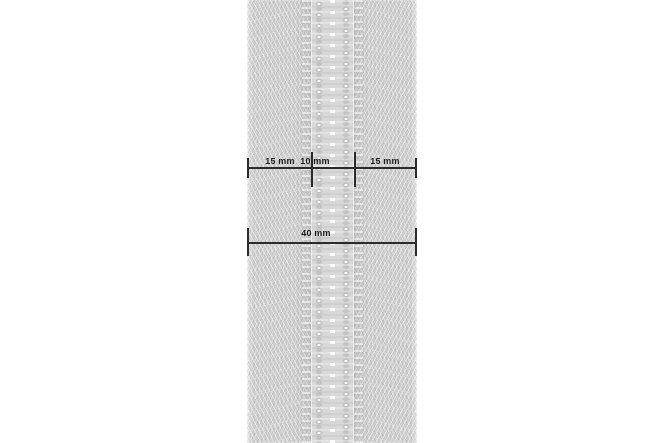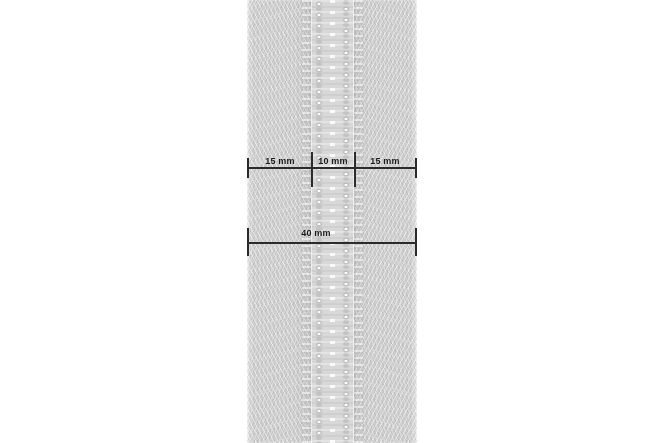--- a/index.html
+++ b/index.html
@@ -114,21 +114,21 @@
   .dlabel {
     position: absolute;
     transform: translateX(-50%);
     font-size: 9px; font-weight: bold; line-height: 10px;
     color: var(--dimension-label, #1c1c1c);
     white-space: nowrap;
     letter-spacing: .2px;
   }
   .dim.top .dlabel { top: -12px; }
   .dlabel.l0 { left: 32px; }
-  .dlabel.l1 { left: 85px; }
+  .dlabel.l1 { left: 67px; }
   .dlabel.l2 { left: 137px; }
   .dim.bottom .dlabel.lt { left: 68px; top: -15px; }
 </style>
 </head>
 <body>
 
 <div class="stage">
 
   <div class="tape">
     <div class="weave left"></div>

